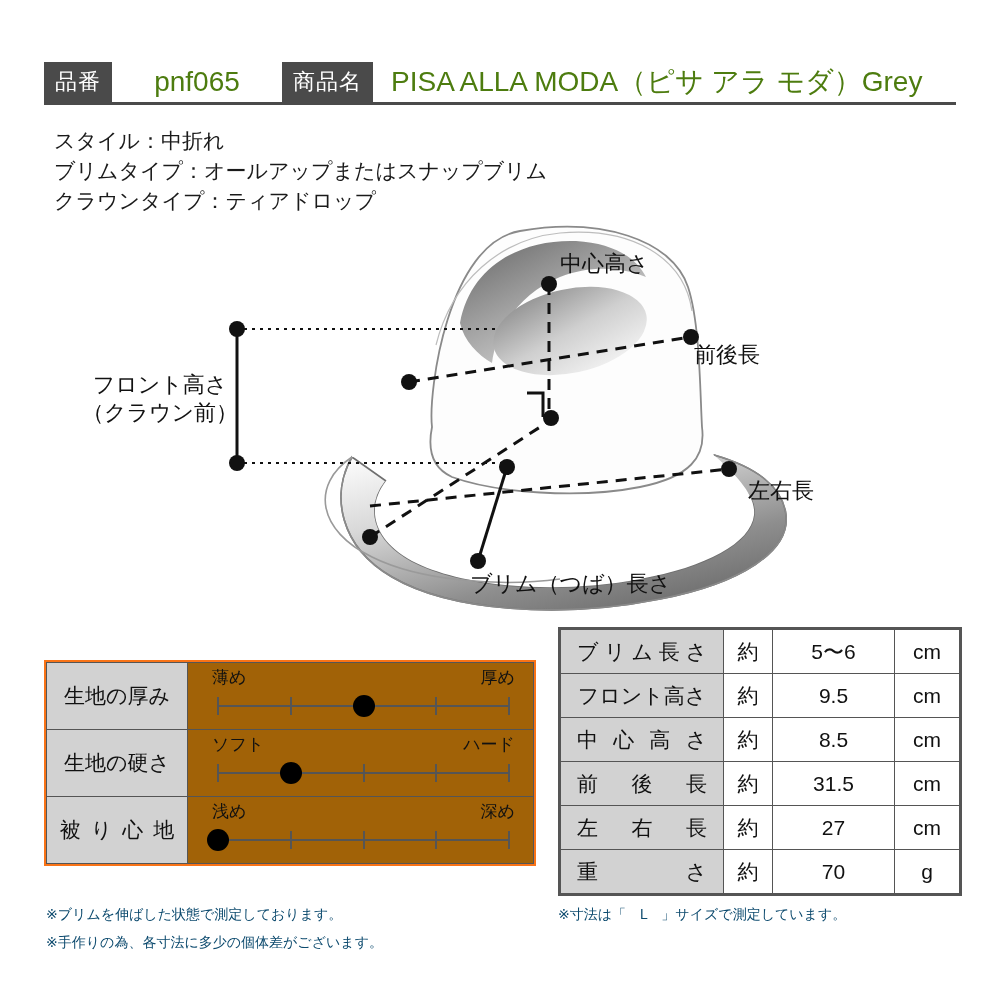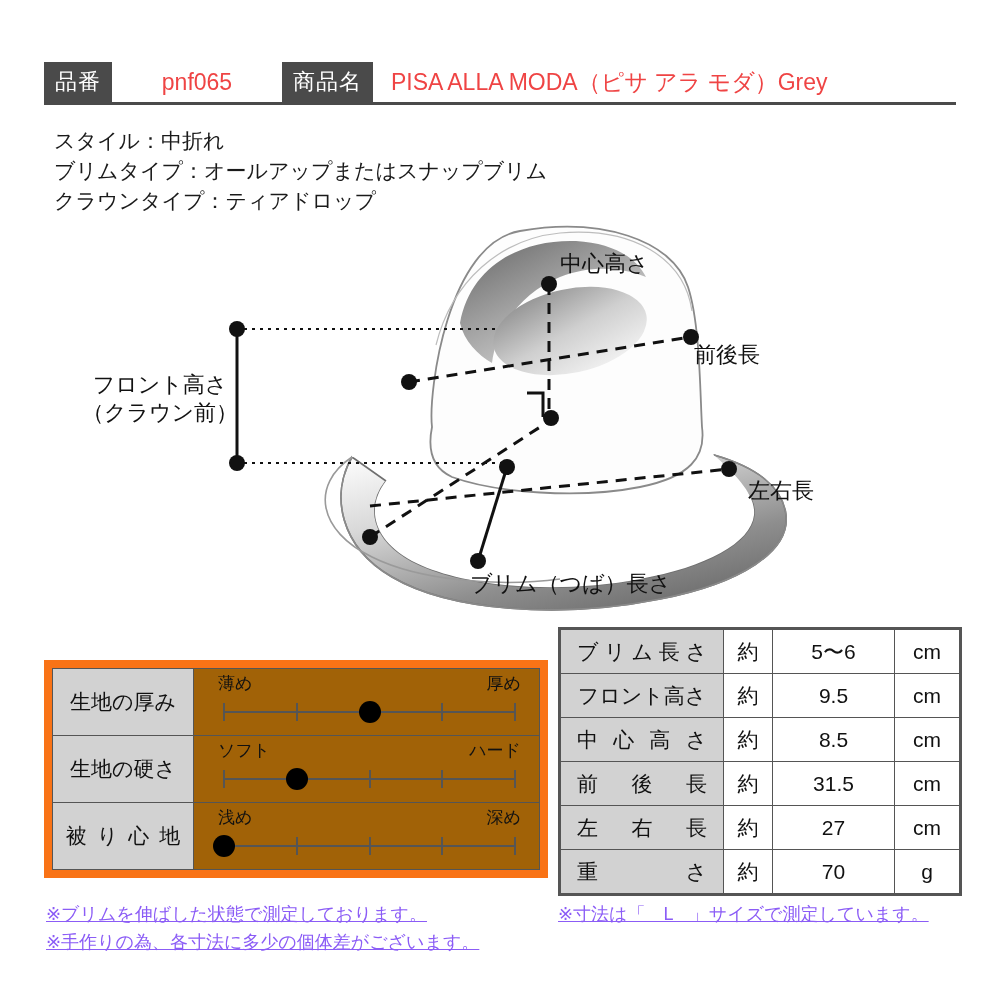--- a/index.html
+++ b/index.html
@@ -36,22 +36,22 @@
     letter-spacing: 1px;
     display: flex;
     align-items: center;
     justify-content: center;
     padding: 0 11px;
     line-height: 1;
   }
   .hdr-value {
     display: flex;
     align-items: center;
-    font-size: 23px;
-    color: #ef4444;
+    font-size: 28px;
+    color: #4d7c0f;
     padding: 0 18px;
     white-space: nowrap;
   }
   #hdr-code-value { min-width: 150px; justify-content: center; padding: 0 10px;}
   #header-rule {
     position: absolute;
     left: 0;
     top: 40px;
     width: 912px;
     height: 3px;
@@ -94,21 +94,21 @@
     text-align: center;
     font-size: 22px;
   }
 
   
   #prop-table {
     position: absolute;
     left: 44px;
     top: 660px;
     width: 488px;
-    border: 8px solid #f97316;
+    border: 2px solid #f97316;
     border-collapse: collapse;
     background: #ffffff;
   }
   #prop-table table {
     border-collapse: collapse;
     width: 100%;
   }
   #prop-table td {
     border: 1px solid #555555;
     padding: 0;
@@ -218,25 +218,24 @@
     top: 900px;
     width: 500px;
   }
   #notes-right {
     position: absolute;
     left: 558px;
     top: 900px;
     width: 420px;
   }
   .note-line {
-    font-size: 18px;
+    font-size: 14px;
     line-height: 28px;
-    color: #8b5cf6;
+    color: #0c4a6e;
     white-space: nowrap;
-    text-decoration: underline;
   }
 </style>
 </head>
 <body>
 
 <div id="header">
   <div class="hdr-row">
     <div class="hdr-badge">品番</div>
     <div class="hdr-value" id="hdr-code-value">pnf065</div>
     <div class="hdr-badge">商品名</div>

